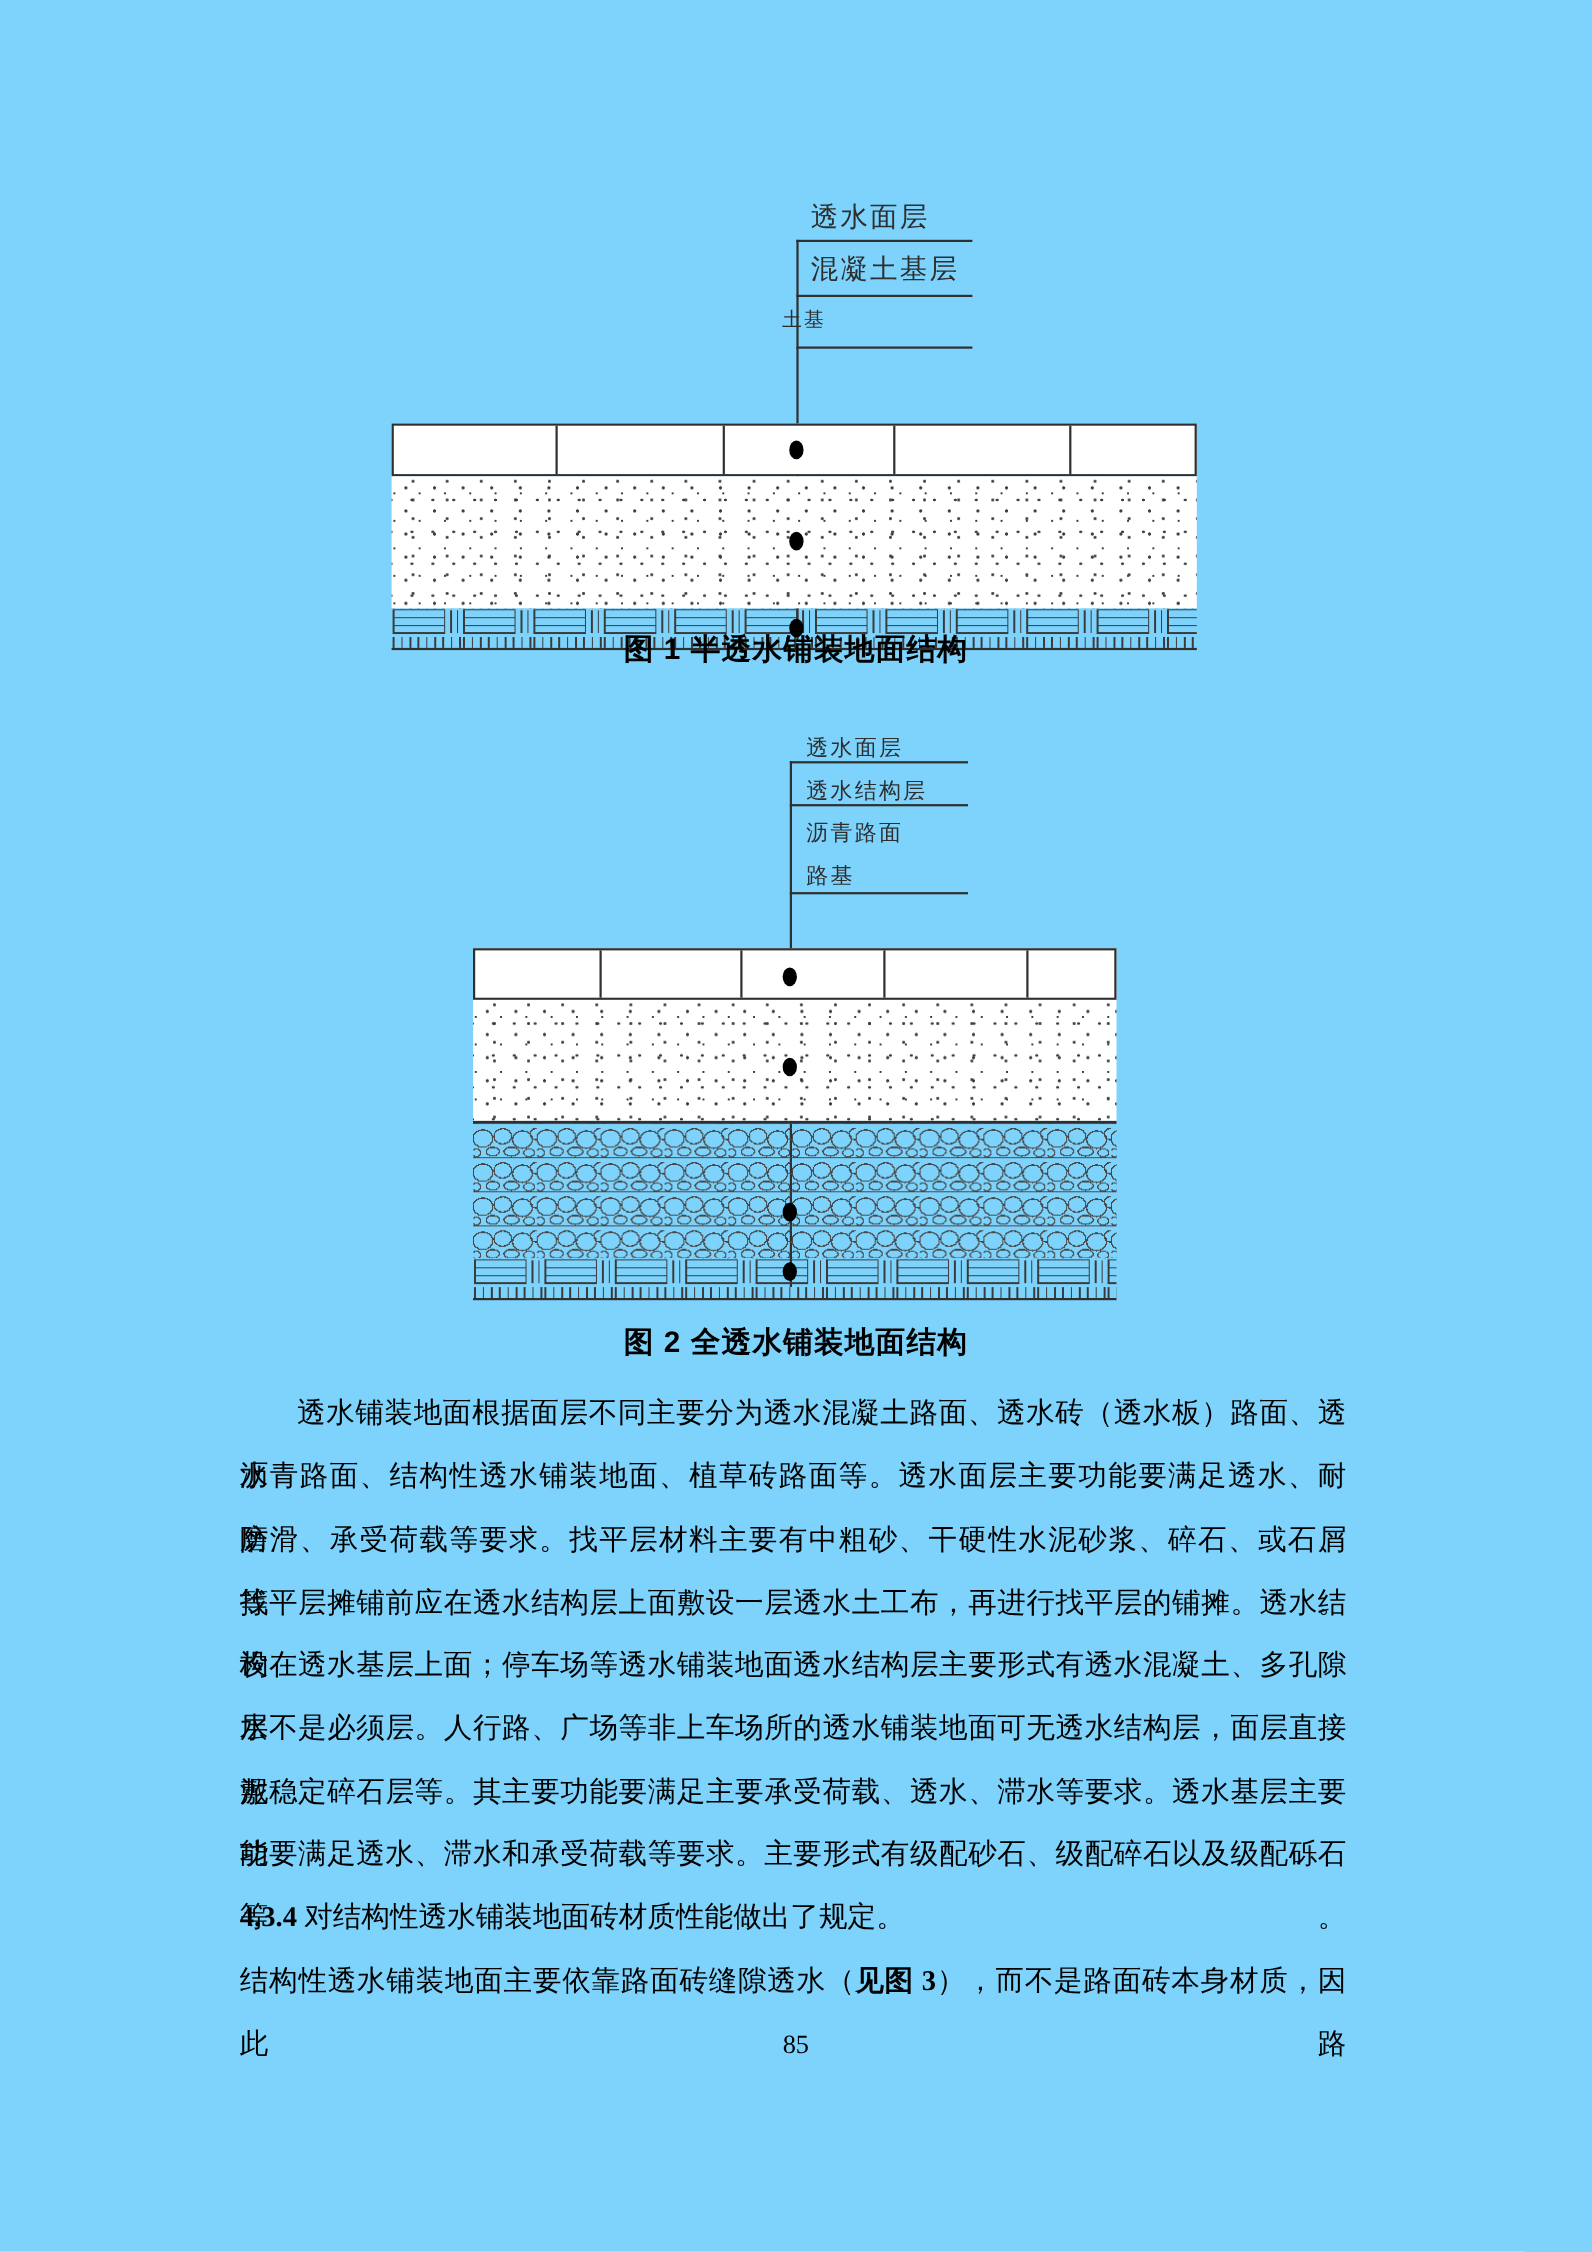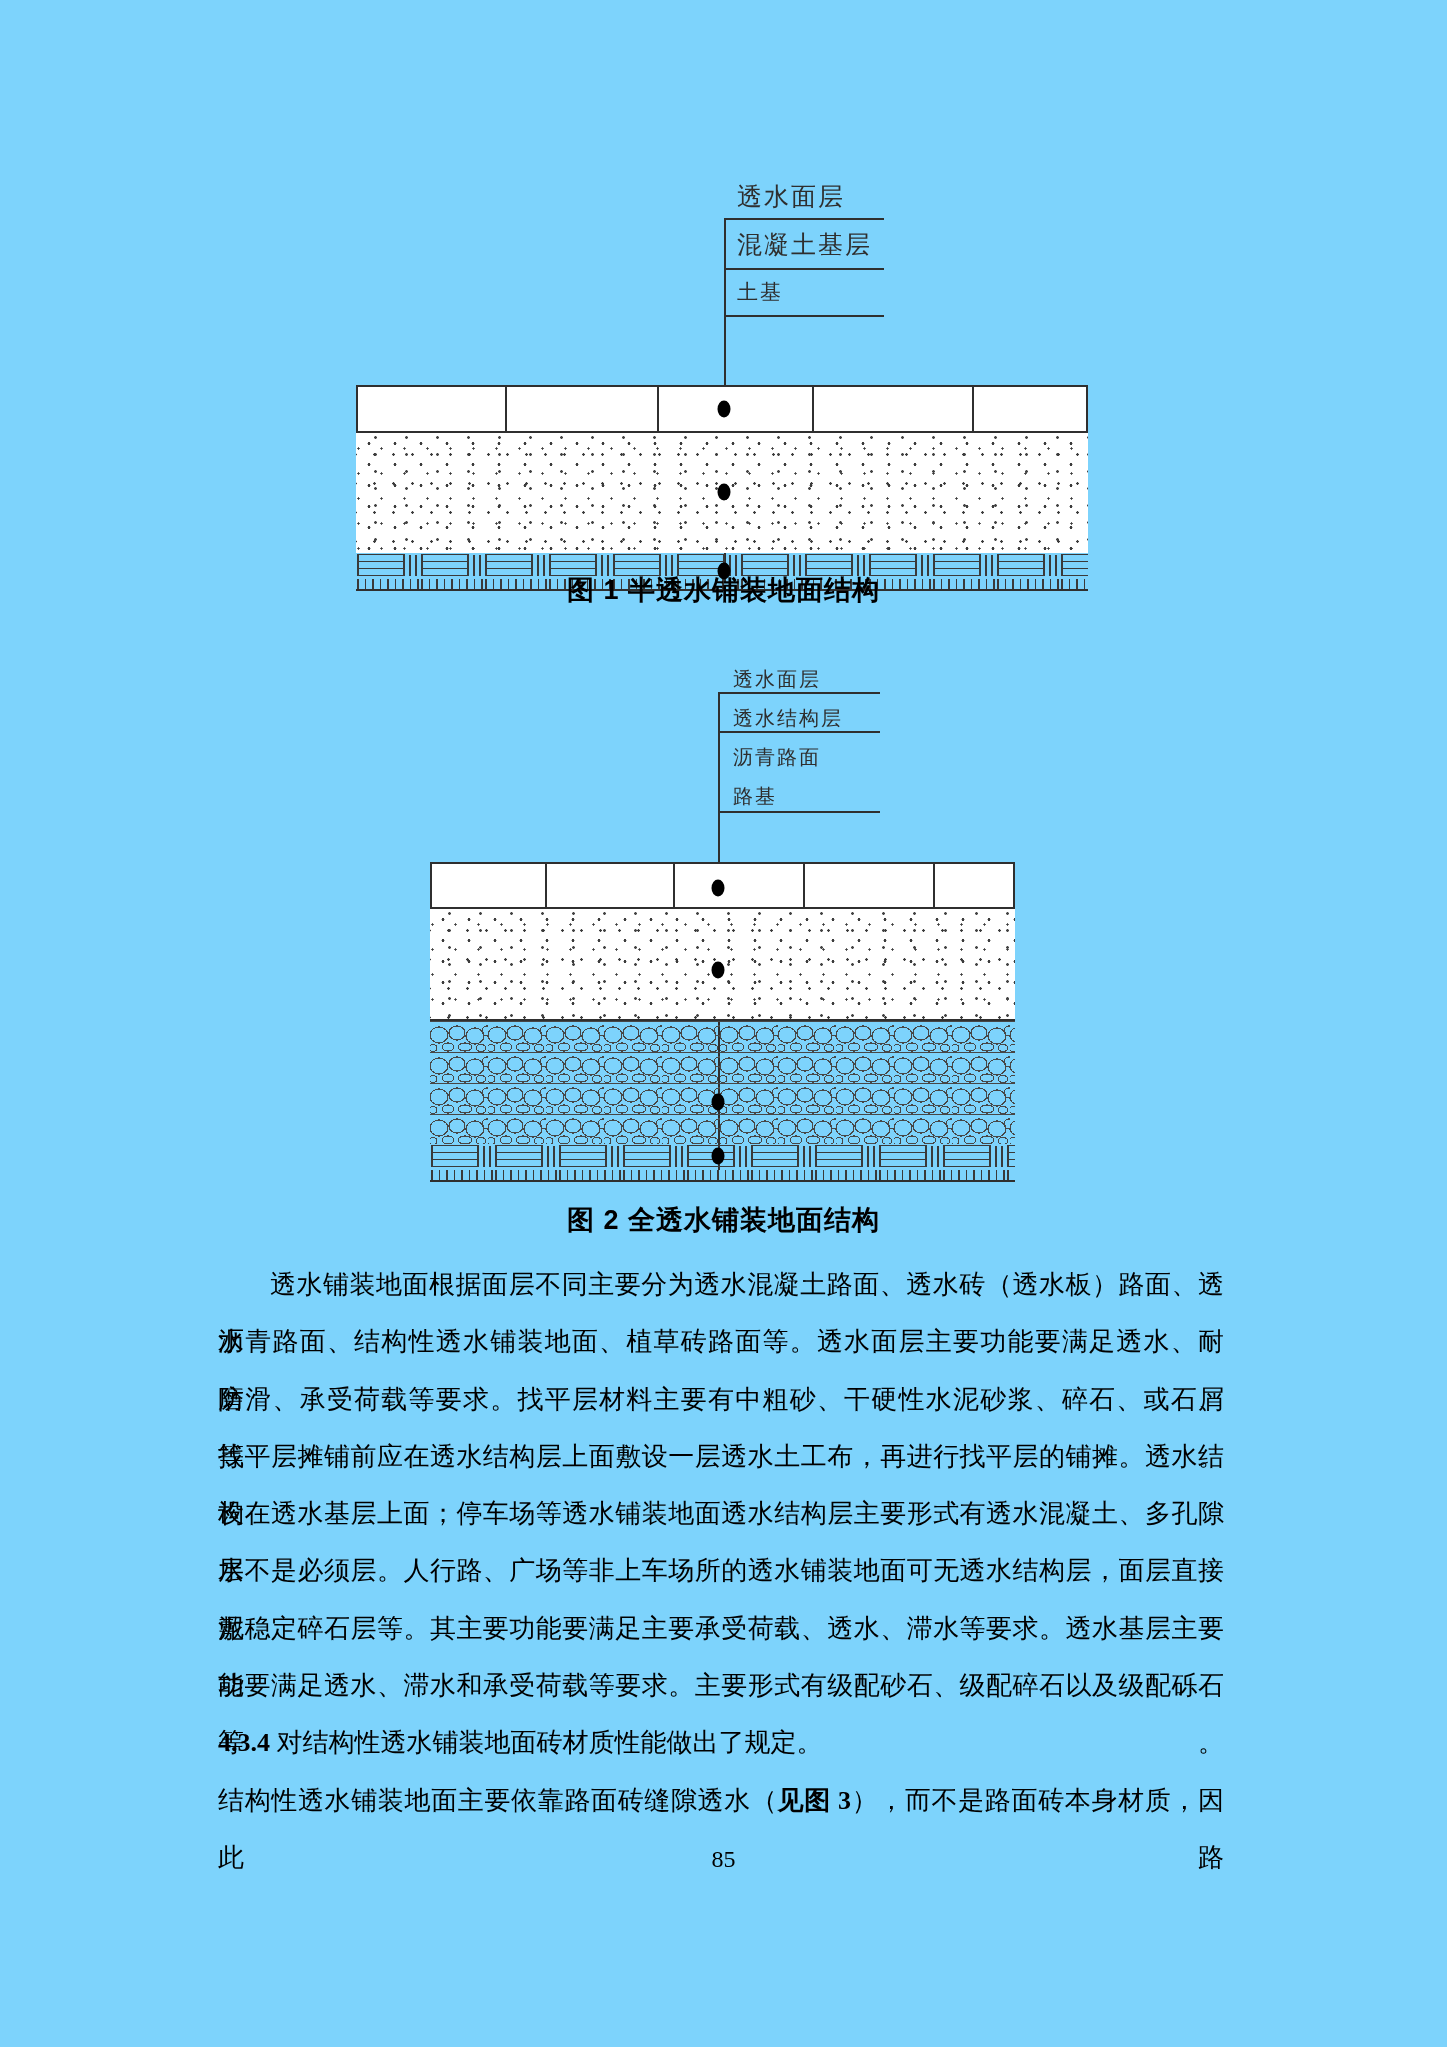--- a/index.html
+++ b/index.html
@@ -85,21 +85,21 @@
   </defs>
 </svg>
 
 <div class="page">
 
   <section>
     <div class="lbl" style="left:737px;top:180px;font-size:25px">透水面层</div>
     <div class="hline" style="left:724px;top:218px;width:160px"></div>
     <div class="lbl" style="left:737px;top:228px;font-size:25px">混凝土基层</div>
     <div class="hline" style="left:724px;top:268px;width:160px"></div>
-    <div class="lbl" style="left:737px;top:278px;font-size:21px">土基</div>
+    <div class="lbl" style="left:711px;top:278px;font-size:18px">土基</div>
     <div class="hline" style="left:724px;top:315px;width:160px"></div>
     <div class="vline" style="left:724px;top:218px;height:364px"></div>
 
     <div class="brickrow" style="left:356px;top:385px;width:732px;height:48px">
       <div class="cell" style="width:149px"></div>
       <div class="cell" style="width:152px"></div>
       <div class="cell" style="width:155px"></div>
       <div class="cell" style="width:160px"></div>
       <div class="cell"></div>
     </div>

